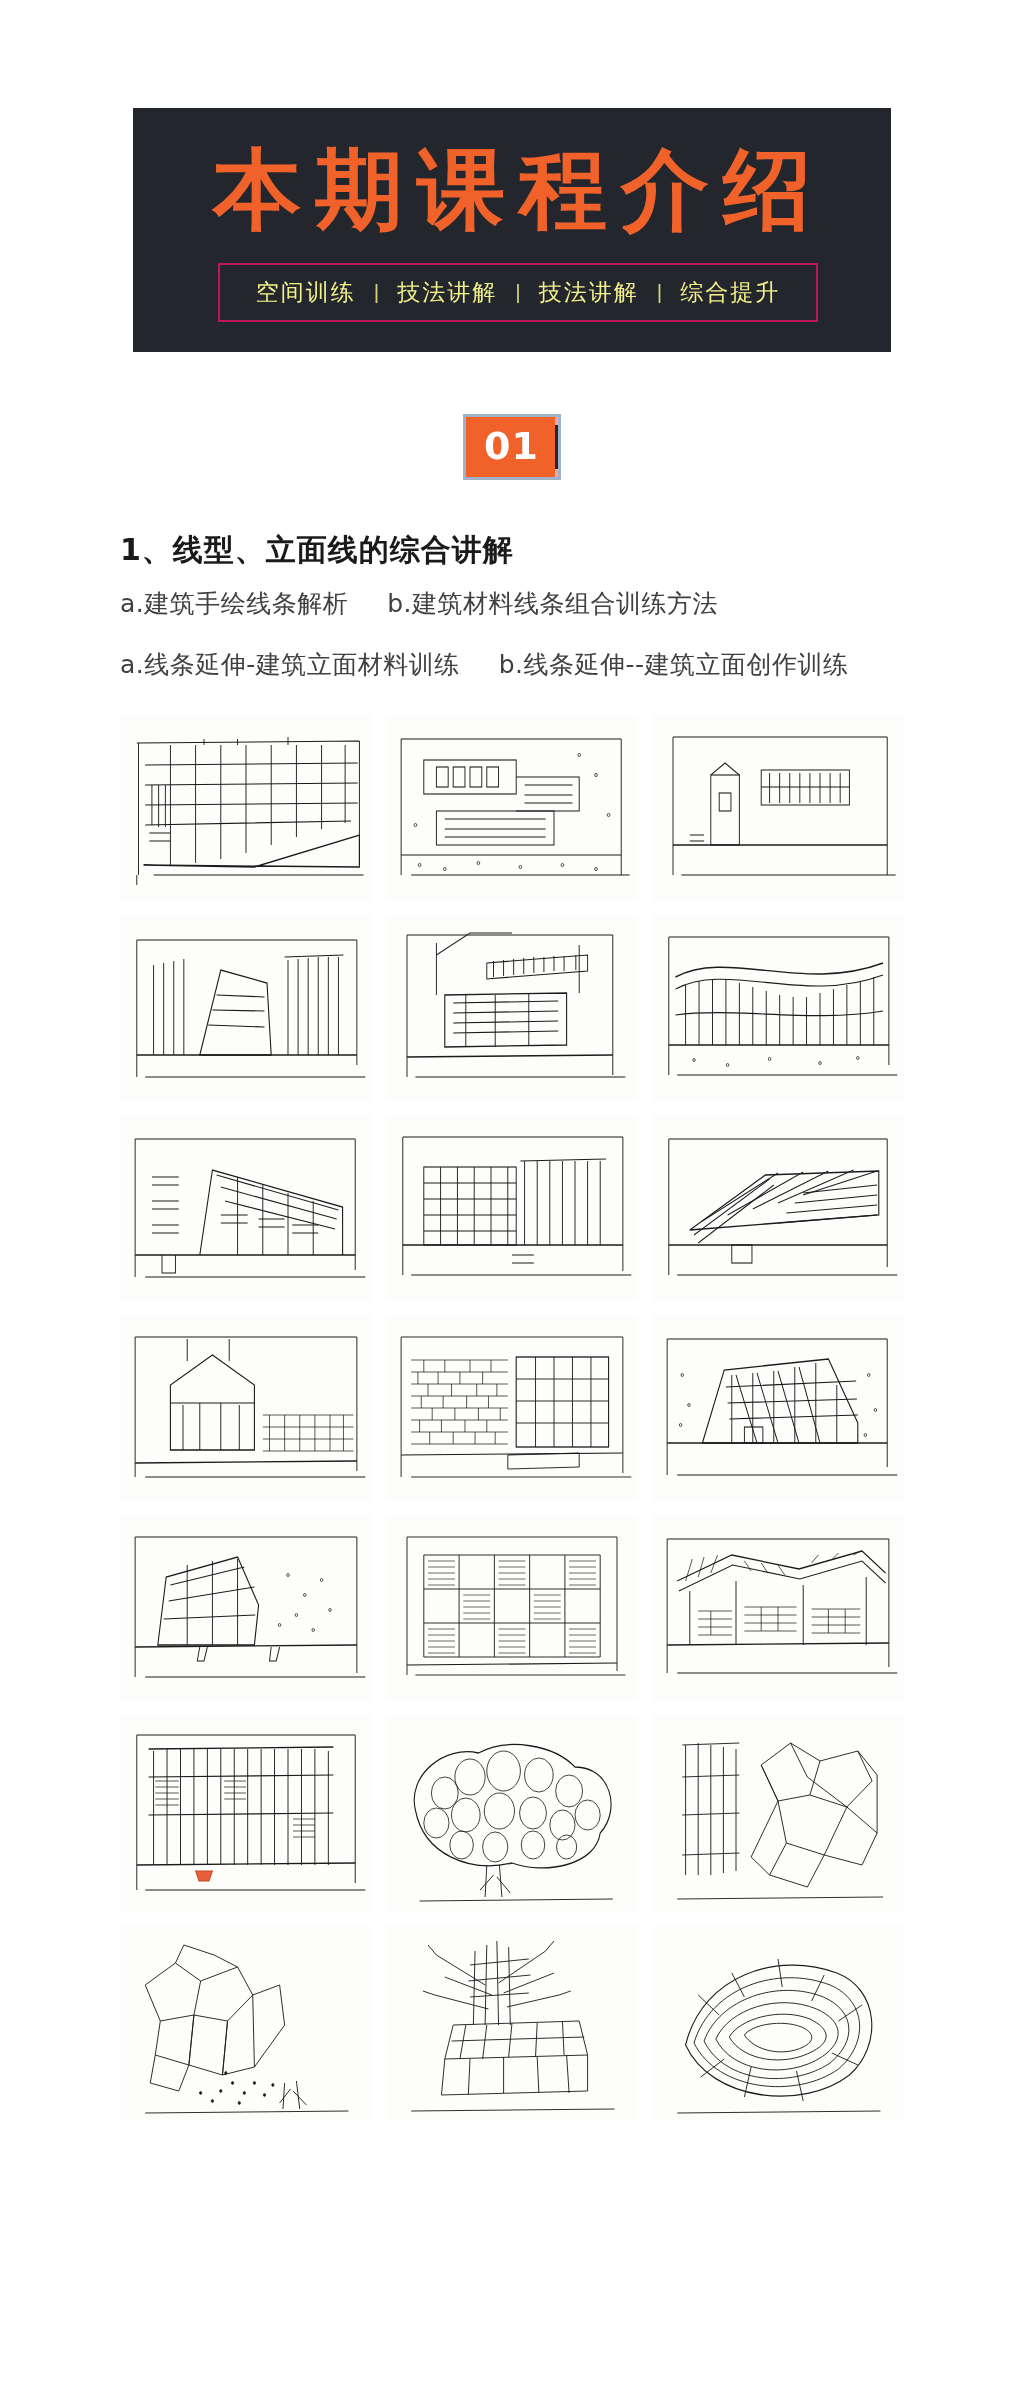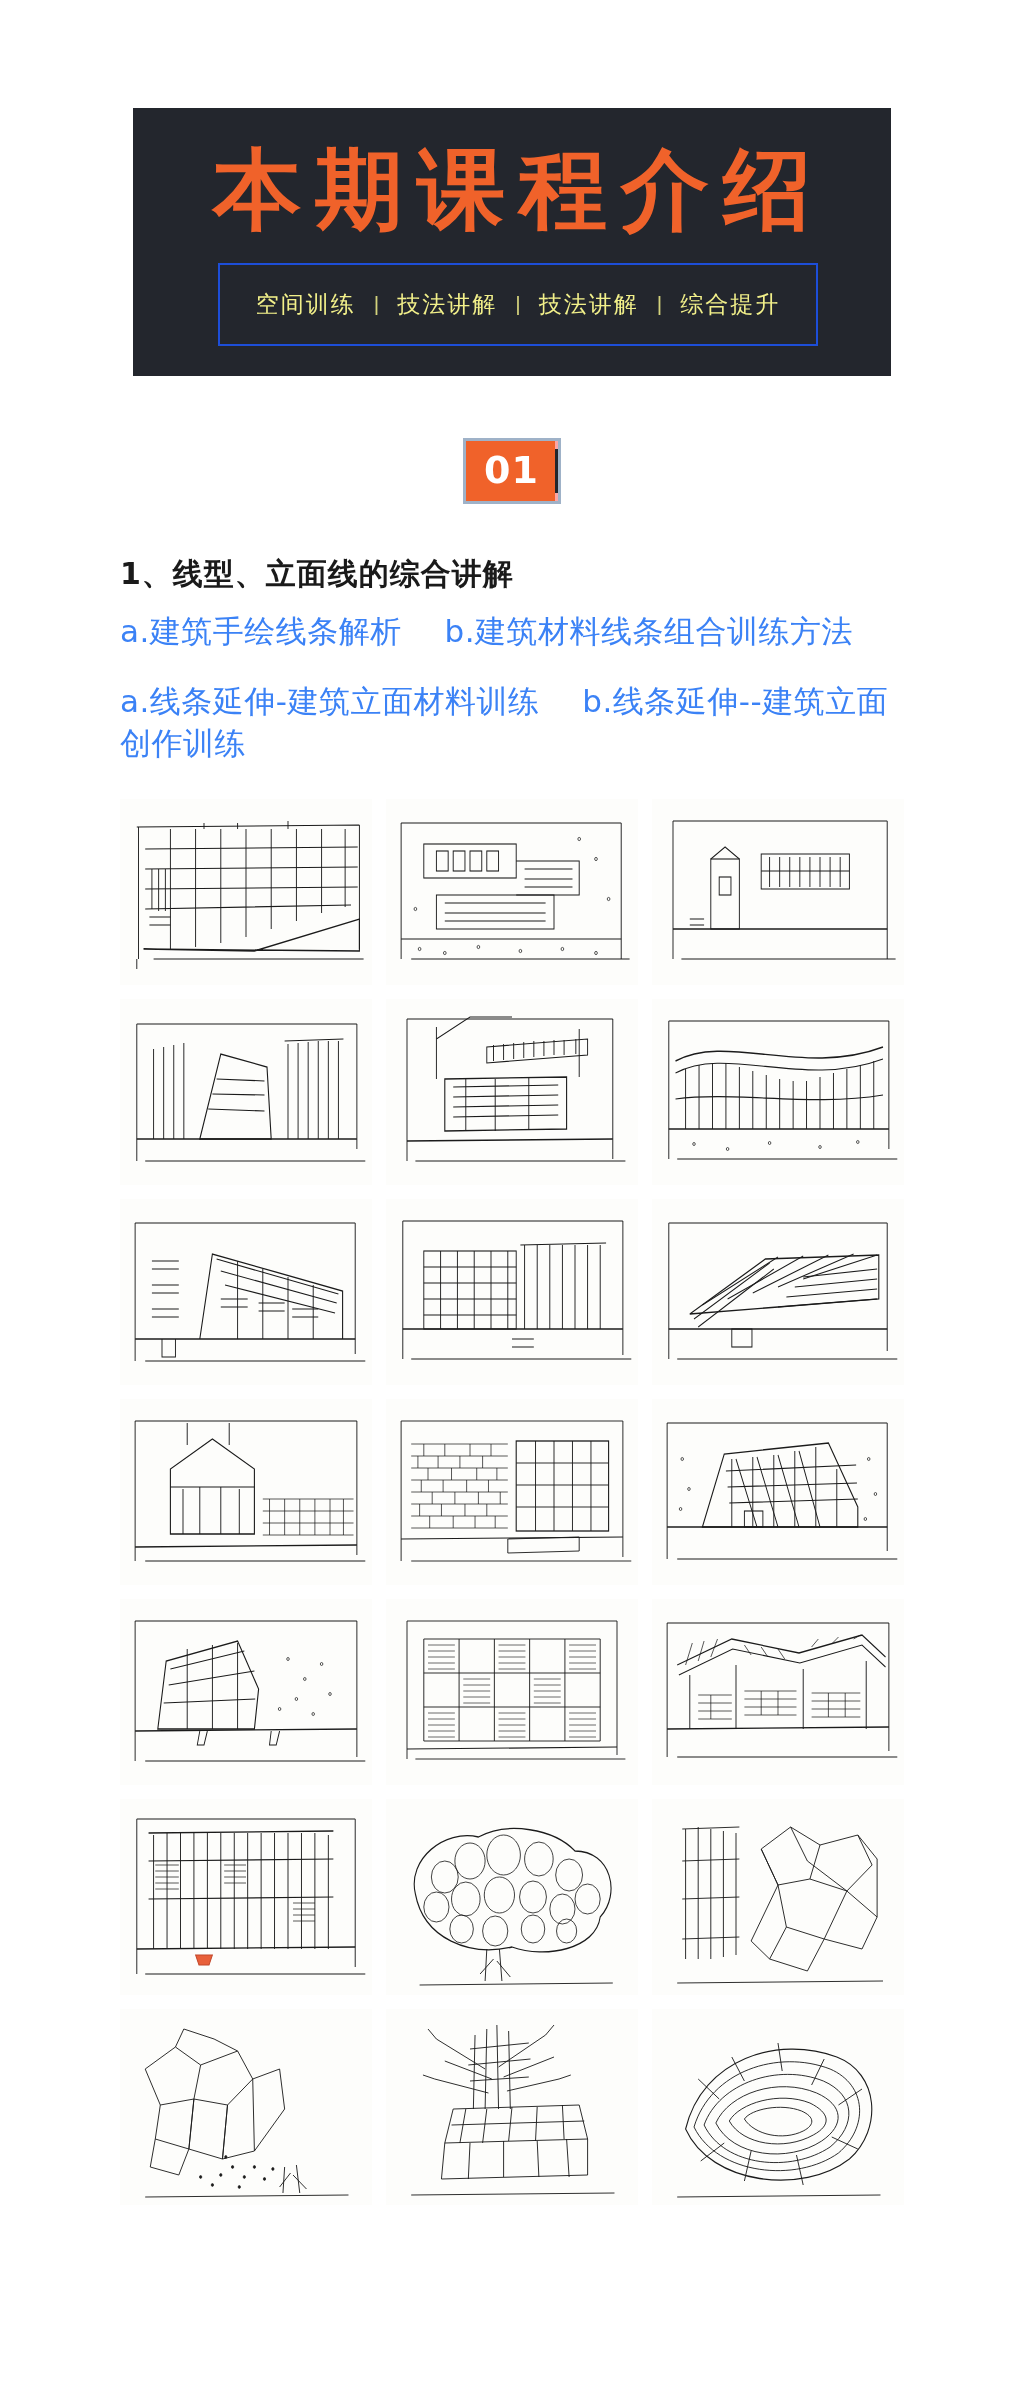--- a/index.html
+++ b/index.html
@@ -34,22 +34,22 @@
     font-size: 88px;
     font-weight: bold;
     letter-spacing: 14px;
     line-height: 1.1;
     margin: 0 0 6px 0;
     padding-left: 14px;
     font-family: "DejaVu Sans", "Liberation Sans", sans-serif;
   }
   .hero-sub {
     display: inline-block;
-    border: 2px solid #1d4ed8;
-    padding: 24px 18px;
+    border: 2px solid #be185d;
+    padding: 12px 18px;
     margin-top: 18px;
     margin-left: 12px;
   }
   .hero-sub-inner {
     display: flex;
     align-items: center;
     gap: 0px;
   }
   .hero-sub-item {
     color: #f2f08a;
@@ -107,22 +107,22 @@
   }
   .outline-head {
     font-size: 30px;
     font-weight: bold;
     color: #1a1a1a;
     letter-spacing: 1px;
     margin: 0 0 16px 0;
     font-family: "DejaVu Sans", "Liberation Sans", sans-serif;
   }
   .outline-sub {
-    font-size: 31px;
-    color: #3b82f6;
+    font-size: 25px;
+    color: #404040;
     letter-spacing: 0.5px;
     margin: 0 0 28px 0;
     font-family: "DejaVu Sans", "Liberation Sans", sans-serif;
   }
   .outline-sub .gap {
     display: inline-block;
     width: 22px;
   }
 
   

